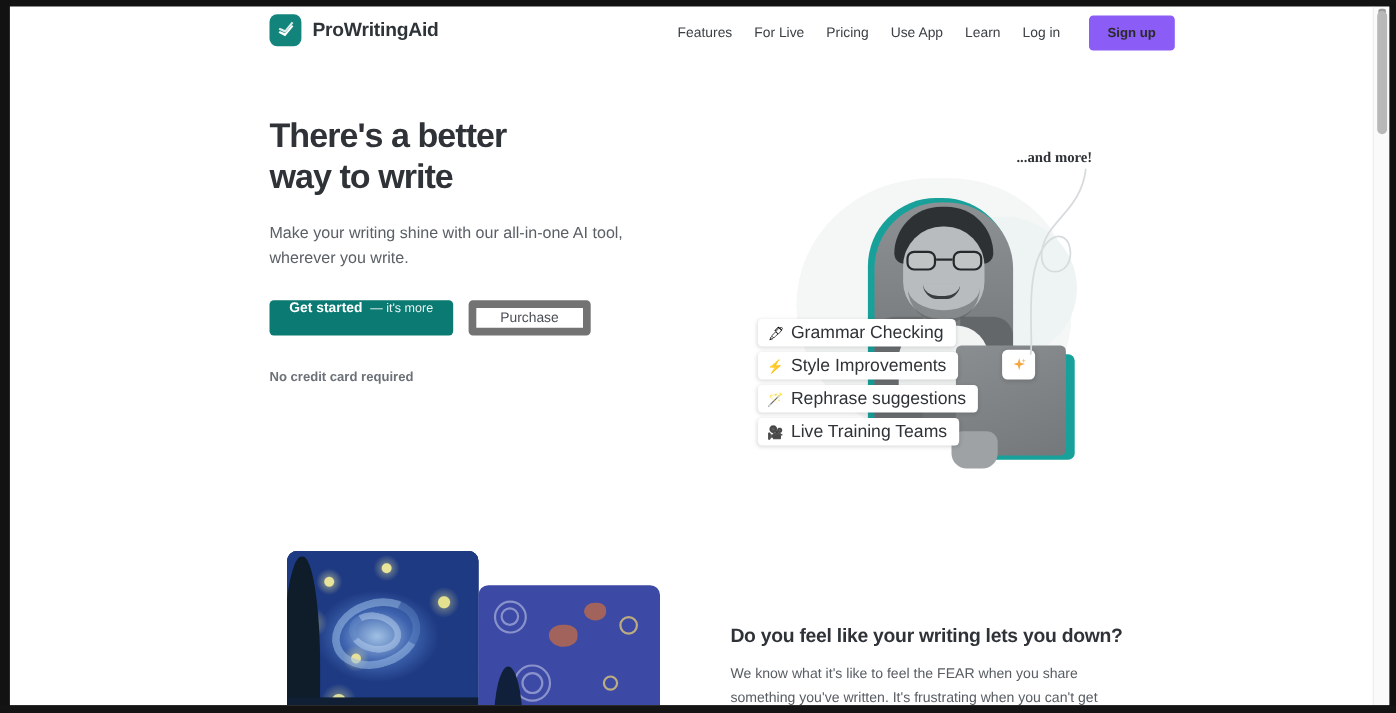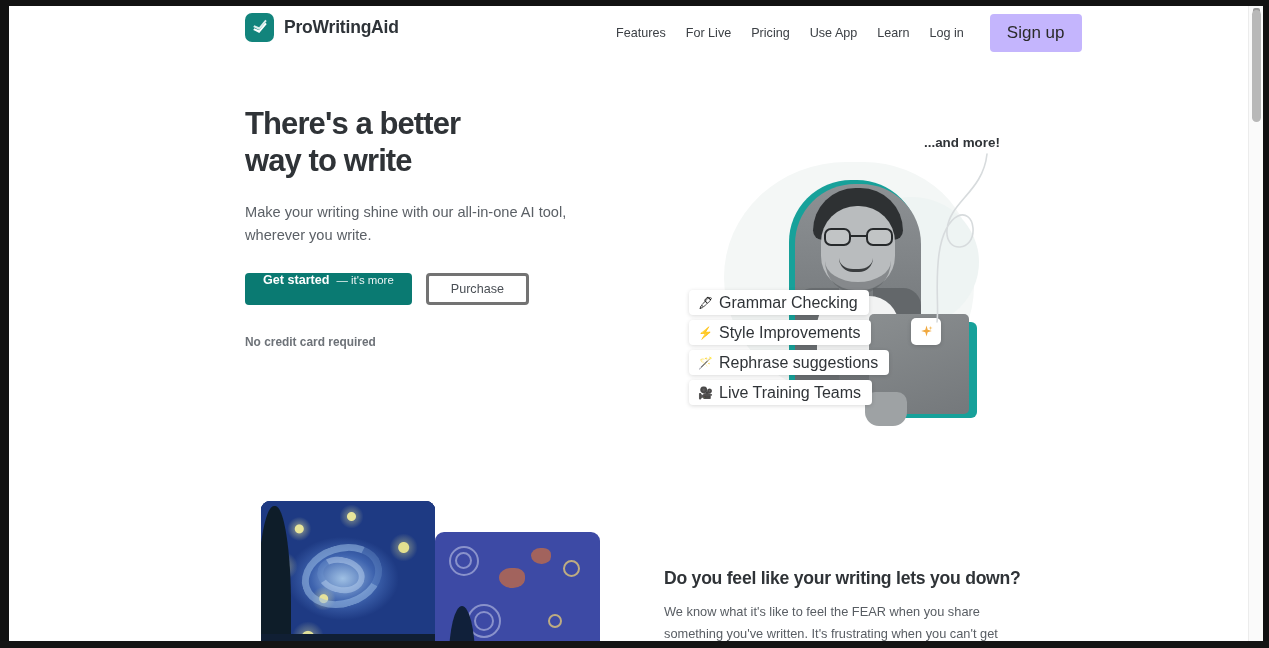--- a/index.html
+++ b/index.html
@@ -136,24 +136,24 @@
   }
   nav#main-nav .nav-link {
     font-size: 12.6px;
     color: #3c4045;
     text-decoration: none;
     padding: 9px 10px;
     white-space: nowrap;
   }
   #signup-button {
     margin-left: 16px;
-    background: #c4b5fd;
+    background: #8b5cf6;
     color: #2a2a2a;
-    font-size: 17px;
-    font-weight: normal;
+    font-size: 12px;
+    font-weight: bold;
     border: none;
     border-radius: 4px;
     padding: 9px 17px;
     cursor: pointer;
     white-space: nowrap;
     font-family: "Liberation Sans", sans-serif;
   }
 
   
   #hero {
@@ -205,21 +205,21 @@
     font-family: "Liberation Sans", sans-serif;
   }
   #get-started-note {
     font-size: 11.4px;
     font-weight: normal;
     opacity: 0.92;
   }
   #purchase-button {
     background: #ffffff;
     color: #4a4f55;
-    border: 3px solid #737373;
+    border: 7px solid #737373;
     border-radius: 4px;
     height: 32px;
     padding: 0 22px;
     font-size: 12.6px;
     cursor: pointer;
     white-space: nowrap;
     font-family: "Liberation Sans", sans-serif;
   }
   #no-credit-card {
     margin-top: 30px;
@@ -392,20 +392,21 @@
 
   
   #and-more {
     position: absolute;
     left: 255px;
     top: 33px;
     font-size: 13.4px;
     font-weight: bold;
     color: #2f3337;
     white-space: nowrap;
+    font-family: Liberation Serif, serif;
   }
   #and-more-loop {
     position: absolute;
     left: 262px;
     top: 48px;
     width: 60px;
     height: 175px;
   }
 
   

